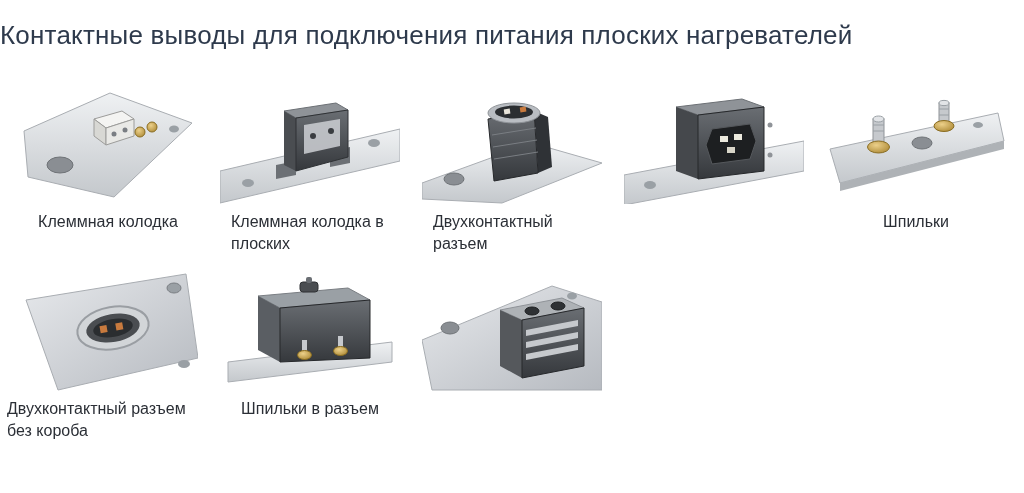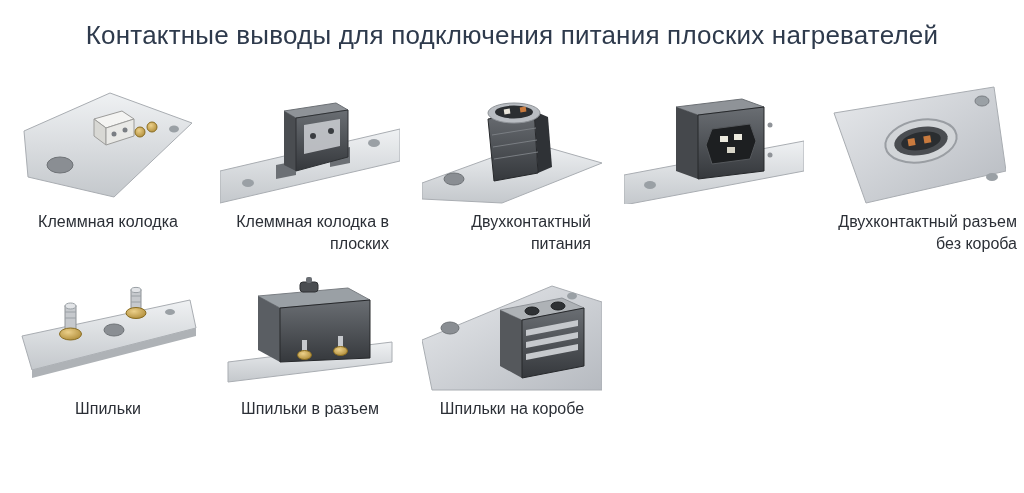--- a/index.html
+++ b/index.html
@@ -2,21 +2,21 @@
 <html><head>
 <meta charset="utf-8">
 <style>
   html,body{margin:0;padding:0;}
   body{
     width:1024px;height:493px;background:#ffffff;
     font-family:"Liberation Sans", sans-serif;
     overflow:hidden;
   }
   .page-title{
-    text-align:center;
+    text-align:left;
     font-size:26px;
     font-weight:500;
     color:#2e3a4c;
     margin:20px auto 0 auto;
     letter-spacing:.2px;
   }
   .grid{
     display:grid;
     grid-template-columns:repeat(5,202px);
     justify-content:center;
@@ -31,21 +31,21 @@
     align-items:center;
   }
   .thumb{
     width:182px;height:128px;
     display:flex;align-items:center;justify-content:center;
   }
   .thumb svg{width:180px;height:125px;display:block;}
   figcaption.caption{
     font-size:16px;
     color:#2b2f36;
-    text-align:right;
+    text-align:left;
     line-height:1.35;
     margin-top:6px;
     max-width:158px;
   }
   figcaption.caption.wide{max-width:212px;}
 </style>
 </head>
 <body>
 
 <svg width="0" height="0" style="position:absolute" aria-hidden="true">
@@ -119,57 +119,39 @@
         <polygon points="66,40 112,32 116,94 72,102" fill="url(#dark)" stroke="#26282b"></polygon>
         <line x1="70" y1="56" x2="114" y2="49" stroke="#7a7e83" stroke-width="1"></line>
         <line x1="71" y1="68" x2="115" y2="61" stroke="#7a7e83" stroke-width="1"></line>
         <line x1="72" y1="80" x2="116" y2="73" stroke="#7a7e83" stroke-width="1"></line>
         <ellipse cx="92" cy="34" rx="26" ry="10" fill="#b9bdc2" stroke="#8f9398"></ellipse>
         <ellipse cx="92" cy="33" rx="19" ry="6.5" fill="#2b2e31"></ellipse>
         <rect x="82" y="30" width="6" height="5" fill="#e8e4da" transform="rotate(-8 85 32)"></rect>
         <rect x="98" y="28" width="6" height="5" fill="#c87a3e" transform="rotate(-8 101 30)"></rect>
       </svg>
     </div>
-    <figcaption class="caption">Двухконтактный питания</figcaption>
+    <figcaption class="caption">Двухконтактный разъем</figcaption>
   </figure>
 
   <figure class="item">
     <div class="thumb">
       <svg viewBox="0 0 180 125">
         <polygon points="0,96 180,62 180,92 0,126" fill="url(#plate)" stroke="#a9adb2"></polygon>
         <ellipse cx="26" cy="106" rx="6" ry="4" fill="#9aa0a5"></ellipse>
         <polygon points="52,28 118,20 140,28 74,36" fill="#8f9398" stroke="#6c7075"></polygon>
         <polygon points="52,28 74,36 74,100 52,92" fill="#45484c"></polygon>
         <polygon points="74,36 140,28 140,92 74,100" fill="url(#dark)" stroke="#26282b"></polygon>
         <polygon points="88,50 126,45 132,62 126,80 88,85 82,66" fill="#1d1f21" stroke="#55585c"></polygon>
         <rect x="96" y="57" width="8" height="6" fill="#eceade"></rect>
         <rect x="110" y="55" width="8" height="6" fill="#eceade"></rect>
         <rect x="103" y="68" width="8" height="6" fill="#d8d5c8"></rect>
         <circle cx="146" cy="46" r="2.5" fill="#8f9398"></circle>
         <circle cx="146" cy="76" r="2.5" fill="#8f9398"></circle>
       </svg>
     </div>
-  </figure>
-
-  <figure class="item">
-    <div class="thumb">
-      <svg viewBox="0 0 180 125">
-        <polygon points="8,34 168,8 180,92 40,124" fill="url(#plate2)" stroke="#a9adb2"></polygon>
-        <ellipse cx="156" cy="22" rx="7" ry="5" fill="#9aa0a5" stroke="#7a7e83"></ellipse>
-        <ellipse cx="166" cy="98" rx="6" ry="4" fill="#9aa0a5"></ellipse>
-        <g transform="rotate(-10 95 62)">
-          <ellipse cx="95" cy="62" rx="36" ry="21" fill="#d2d5d8" stroke="#9a9ea3" stroke-width="2"></ellipse>
-          <ellipse cx="95" cy="62" rx="27" ry="14" fill="#4a4d51"></ellipse>
-          <ellipse cx="95" cy="62" rx="20" ry="9" fill="#2a2d30"></ellipse>
-          <rect x="82" y="58" width="7" height="7" fill="#c87a3e"></rect>
-          <rect x="98" y="58" width="7" height="7" fill="#c87a3e"></rect>
-        </g>
-      </svg>
-    </div>
-    <figcaption class="caption wide">Двухконтактный разъем без короба</figcaption>
   </figure>
 
   <figure class="item">
     <div class="thumb">
       <svg viewBox="0 0 180 125">
         <polygon points="4,70 172,34 178,62 14,104" fill="url(#plate)" stroke="#a9adb2"></polygon>
         <polygon points="14,104 178,62 178,70 14,112" fill="#aeb2b6"></polygon>
         <ellipse cx="96" cy="64" rx="10" ry="6" fill="#8a8e93" stroke="#6f7377"></ellipse>
         <ellipse cx="152" cy="46" rx="5" ry="3" fill="#9aa0a5"></ellipse>
         <g>
@@ -187,20 +169,38 @@
           <ellipse cx="118" cy="47" rx="10" ry="5.5" fill="url(#brass)" stroke="#8a6d22"></ellipse>
         </g>
       </svg>
     </div>
     <figcaption class="caption">Шпильки</figcaption>
   </figure>
 
   <figure class="item">
     <div class="thumb">
       <svg viewBox="0 0 180 125">
+        <polygon points="8,34 168,8 180,92 40,124" fill="url(#plate2)" stroke="#a9adb2"></polygon>
+        <ellipse cx="156" cy="22" rx="7" ry="5" fill="#9aa0a5" stroke="#7a7e83"></ellipse>
+        <ellipse cx="166" cy="98" rx="6" ry="4" fill="#9aa0a5"></ellipse>
+        <g transform="rotate(-10 95 62)">
+          <ellipse cx="95" cy="62" rx="36" ry="21" fill="#d2d5d8" stroke="#9a9ea3" stroke-width="2"></ellipse>
+          <ellipse cx="95" cy="62" rx="27" ry="14" fill="#4a4d51"></ellipse>
+          <ellipse cx="95" cy="62" rx="20" ry="9" fill="#2a2d30"></ellipse>
+          <rect x="82" y="58" width="7" height="7" fill="#c87a3e"></rect>
+          <rect x="98" y="58" width="7" height="7" fill="#c87a3e"></rect>
+        </g>
+      </svg>
+    </div>
+    <figcaption class="caption wide">Двухконтактный разъем без короба</figcaption>
+  </figure>
+
+  <figure class="item">
+    <div class="thumb">
+      <svg viewBox="0 0 180 125">
         <polygon points="8,96 172,76 172,96 8,116" fill="url(#plate)" stroke="#a9adb2"></polygon>
         <polygon points="38,30 128,22 150,34 60,42" fill="#9aa0a5" stroke="#7a7e83"></polygon>
         <polygon points="38,30 60,42 60,96 38,84" fill="#5a5e63"></polygon>
         <polygon points="60,42 150,34 150,92 60,96" fill="url(#dark)" stroke="#26282b"></polygon>
         <rect x="80" y="16" width="18" height="10" rx="3" fill="#4a4d51" stroke="#2e3134"></rect>
         <rect x="86" y="11" width="6" height="6" rx="2" fill="#6a6e73"></rect>
         <rect x="82" y="74" width="5" height="12" fill="#c6c9cd"></rect>
         <rect x="118" y="70" width="5" height="12" fill="#c6c9cd"></rect>
         <ellipse cx="84.5" cy="89" rx="7" ry="4.5" fill="url(#brass)" stroke="#8a6d22"></ellipse>
         <ellipse cx="120.5" cy="85" rx="7" ry="4.5" fill="url(#brass)" stroke="#8a6d22"></ellipse>
@@ -218,18 +218,17 @@
         <polygon points="78,44 140,32 162,42 100,54" fill="#aeb2b6" stroke="#8f9398"></polygon>
         <polygon points="78,44 100,54 100,112 78,100" fill="#55585c"></polygon>
         <polygon points="100,54 162,42 162,100 100,112" fill="url(#dark)" stroke="#26282b"></polygon>
         <polygon points="104,64 156,54 156,60 104,70" fill="#c6c9cd"></polygon>
         <polygon points="104,76 156,66 156,72 104,82" fill="#c6c9cd"></polygon>
         <polygon points="104,88 156,78 156,84 104,94" fill="#c6c9cd"></polygon>
         <ellipse cx="110" cy="45" rx="7" ry="4" fill="#2e3134" stroke="#1d1f21"></ellipse>
         <ellipse cx="136" cy="40" rx="7" ry="4" fill="#2e3134" stroke="#1d1f21"></ellipse>
       </svg>
     </div>
-    <figcaption class="caption">Шпильки на коробе</figcaption>
   </figure>
 
 
 
 </div>
 
 </body></html>

